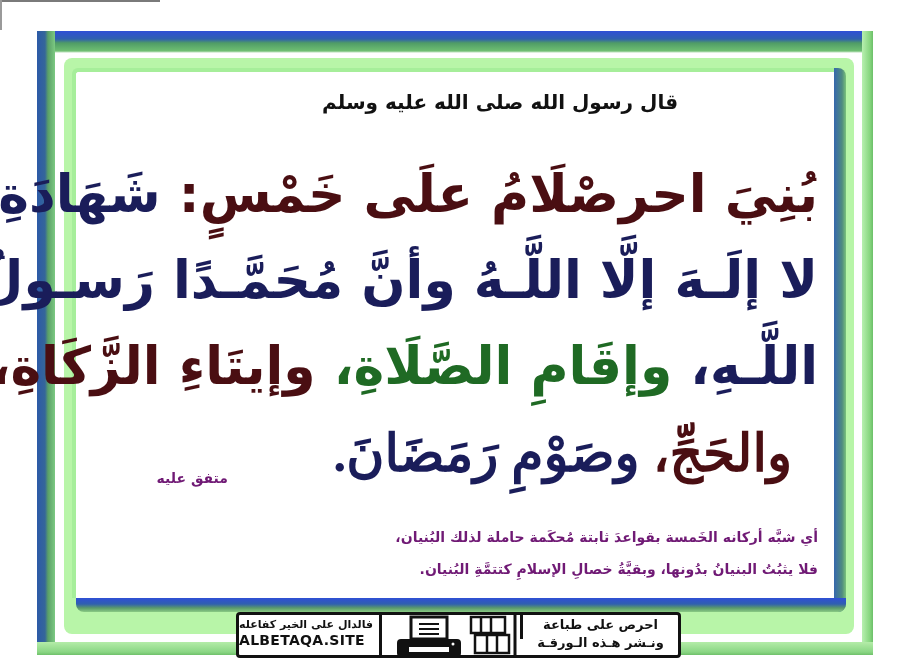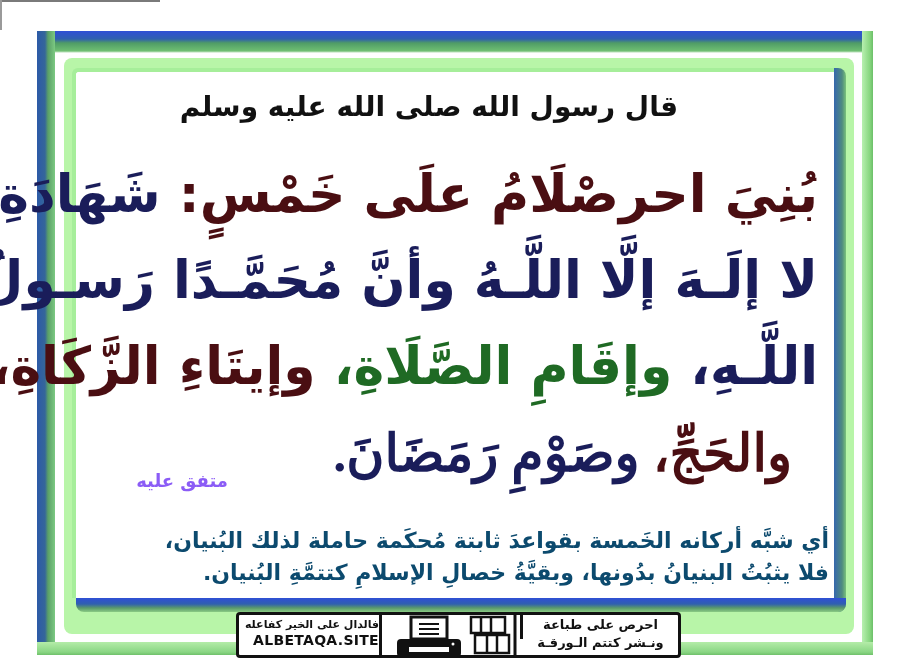--- a/index.html
+++ b/index.html
@@ -50,49 +50,49 @@
       position: absolute; left: 72px; top: 68px; width: 762px; height: 530px;
       background: #ffffff;
       border-left: 4px solid #a6ee9a;
       border-top: 4px solid #a6ee9a;
       border-radius: 6px 0 0 0;
       box-sizing: border-box;
     }
 
     .rtl { direction: rtl; position: absolute; white-space: nowrap; }
     .intro {
-      right: 222px; top: 90px; font-size: 28px; font-weight: bold; color: #111;
+      right: 222px; top: 90px; font-size: 20px; font-weight: bold; color: #111;
     }
     .hadith-line {
       right: 82px; font-size: 52px; font-weight: bold; line-height: 1;
       font-family: "DejaVu Sans", sans-serif;
     }
     .l1 { top: 168px; }
     .l2 { top: 254px; }
     .l3 { top: 340px; }
     .l4 { top: 428px; right: 108px; font-family: Liberation Serif, serif; }
     .maroon { color: #4a0e12; }
     .navy { color: #1a1d5a; }
     .green { color: #1f6a24; margin-top: 24px; }
     .source {
-      right: 672px; top: 470px; font-size: 18px; font-weight: bold; color: #8b5cf6;
+      right: 672px; top: 470px; font-size: 14px; font-weight: bold; color: #701a75;
     }
     .explain {
-      right: 71px; font-size: 22px; font-weight: bold; color: #0c4a6e; line-height: 1;
+      right: 82px; font-size: 14px; font-weight: bold; color: #701a75; line-height: 1;
     }
     .e1 { top: 530px; }
     .e2 { top: 562px; text-align: right; }
 
     
     .footer {
       position: absolute; left: 236px; top: 612px; width: 445px; height: 46px;
       border: 3px solid #111; border-radius: 4px; background: #fff; box-sizing: border-box;
     }
     .footer-left {
-      position: absolute; left: 0; top: 0; width: 140px; height: 40px; text-align: right;
+      position: absolute; left: 0; top: 0; width: 140px; height: 40px; text-align: left;
     }
     .footer-left .ar { font-size: 11px; font-weight: bold; color: #111; direction: rtl; margin-top: 3px; }
     .footer-left .site { font-size: 14px; font-weight: bold; color: #111; letter-spacing: 0.3px; margin-top: 1px; }
     .printer { position: absolute; left: 152px; top: -4px; width: 76px; height: 46px; }
     .logo { position: absolute; left: 228px; top: -4px; width: 56px; height: 46px; }
     .footer-right {
       position: absolute; right: 0; top: 0; width: 155px; height: 24px;
       border-left: 3px solid #111; text-align: center; direction: rtl;
     }
     .footer-right .ar { font-size: 13px; font-weight: bold; color: #111; line-height: 1.2; margin-top: 2px; }
@@ -155,15 +155,15 @@
     <rect x="4" y="6" width="34" height="16" fill="none" stroke="#111" stroke-width="2.5"></rect>
     <rect x="8" y="24" width="34" height="18" fill="none" stroke="#111" stroke-width="2.5"></rect>
     <line x1="14" y1="6" x2="14" y2="22" stroke="#111" stroke-width="2.5"></line>
     <line x1="24" y1="6" x2="24" y2="22" stroke="#111" stroke-width="2.5"></line>
     <line x1="20" y1="24" x2="20" y2="42" stroke="#111" stroke-width="2.5"></line>
     <line x1="30" y1="24" x2="30" y2="42" stroke="#111" stroke-width="2.5"></line>
     <line x1="48" y1="2" x2="48" y2="46" stroke="#111" stroke-width="3"></line>
   </svg>
   <div class="footer-right">
     <div class="ar">احرص على طباعة</div>
-    <div class="ar">ونـشر كتتم الـورقـة</div>
+    <div class="ar">ونـشر هـذه الـورقـة</div>
   </div>
 </div>
 
 </body></html>

